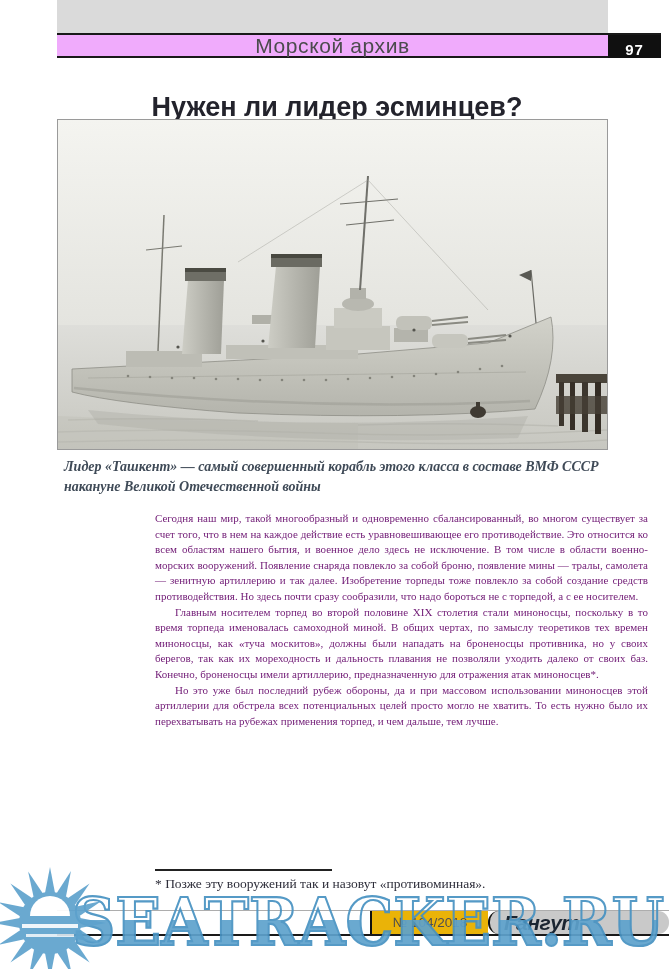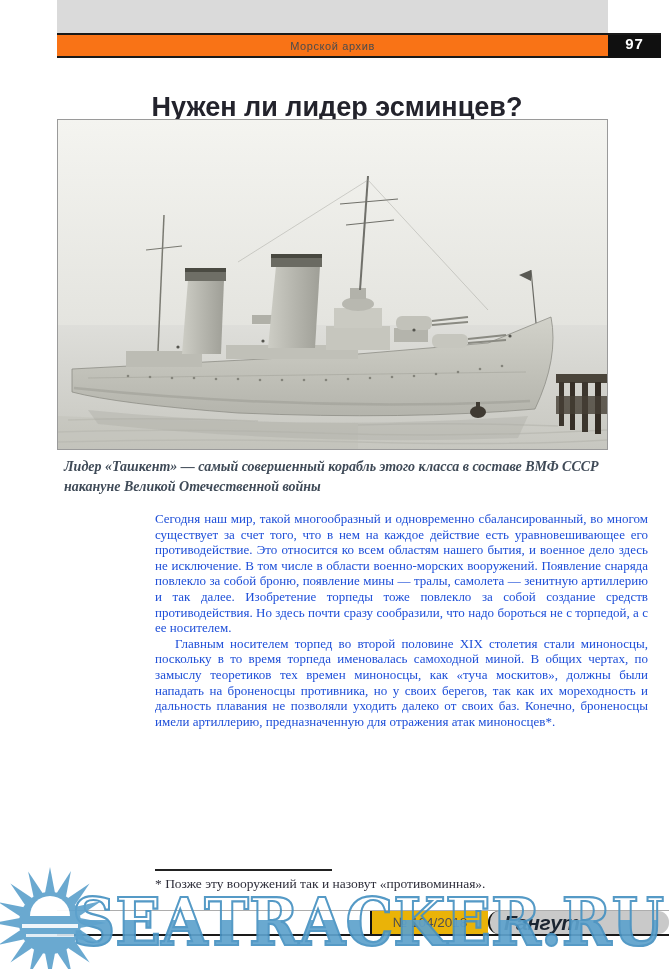--- a/index.html
+++ b/index.html
@@ -3,38 +3,38 @@
 <meta charset="utf-8">
 <style>
   html,body{margin:0;padding:0;}
   body{
     width:669px;height:969px;position:relative;background:#ffffff;
     overflow:hidden;font-family:"Liberation Serif",serif;
   }
   
   .top-band{position:absolute;left:57px;top:0;width:551px;height:33px;background:#dadada;}
   .header-row{position:absolute;left:57px;top:33px;width:604px;display:flex;border-top:2px solid #191919;}
-  .section-bar{flex:1;height:21px;background:#f97316;border-bottom:2px solid #191919;
+  .section-bar{flex:1;height:21px;background:#f0abfc;border-bottom:2px solid #191919;
     display:flex;align-items:center;justify-content:center;
-    font-family:"Liberation Sans",sans-serif;font-size:11px;color:#4b4b4d;letter-spacing:.6px;}
+    font-family:"Liberation Sans",sans-serif;font-size:21px;color:#4b4b4d;letter-spacing:.6px;}
   .page-box{width:53px;height:23px;background:#101010;color:#ffffff;
-    display:flex;align-items:flex-start;justify-content:center;
+    display:flex;align-items:flex-end;justify-content:center;
     font-family:"Liberation Sans",sans-serif;font-size:15px;font-weight:bold;letter-spacing:1px;}
   
   .article-title{position:absolute;left:57px;top:74px;width:560px;
     font-family:"Liberation Sans",sans-serif;font-weight:bold;font-size:27px;color:#23232c;text-align:center;}
   
   .photo-frame{position:absolute;left:57px;top:119px;width:549px;height:329px;
     border:1px solid #9a9a9a;background:#eeeeea;overflow:hidden;}
   .photo-frame svg{display:block;}
   .photo-caption{position:absolute;left:64px;top:457px;width:551px;
     font-style:italic;font-weight:bold;font-size:14px;line-height:1.45;color:#3f4a57;}
   
   .body-col{position:absolute;left:155px;top:511px;width:493px;
-    font-size:13px;line-height:15.6px;color:#1d4ed8;text-align:justify;}
+    font-size:11px;line-height:15.6px;color:#701a75;text-align:justify;}
   .body-col p{margin:0;}
   .body-col p.indent{text-indent:20px;}
   
   .footnote-rule{position:absolute;left:155px;top:869px;width:177px;height:2px;background:#222222;}
   .footnote{position:absolute;left:155px;top:876px;width:493px;
     font-size:13.5px;color:#2e2e3a;}
   
   .footer-topline{position:absolute;left:57px;top:910px;width:612px;height:1px;background:#adadad;}
   .footer-bottomline{position:absolute;left:57px;top:934px;width:612px;height:2px;background:#1a1a1a;}
   .issue-box{position:absolute;left:370px;top:911px;width:116px;height:23px;background:#eab308;
@@ -179,20 +179,21 @@
     <ellipse cx="420" cy="292" rx="8" ry="6" fill="#3f3a32"></ellipse>
     <rect x="418" y="282" width="4" height="8" fill="#3f3a32"></rect>
   </svg>
 </figure>
 
 <figcaption class="photo-caption">Лидер «Ташкент» — самый совершенный корабль этого класса в составе ВМФ СССР накануне Великой Отечественной войны</figcaption>
 
 <div class="body-col">
   <p>Сегодня наш мир, такой многообразный и одновременно сбалансированный, во многом существует за счет того, что в нем на каждое действие есть уравновешивающее его противодействие. Это относится ко всем областям нашего бытия, и военное дело здесь не исключение. В том числе в области военно-морских вооружений. Появление снаряда повлекло за собой броню, появление мины — тралы, самолета — зенитную артиллерию и так далее. Изобретение торпеды тоже повлекло за собой создание средств противодействия. Но здесь почти сразу сообразили, что надо бороться не с торпедой, а с ее носителем.</p>
   <p class="indent">Главным носителем торпед во второй половине XIX столетия стали миноносцы, поскольку в то время торпеда именовалась самоходной миной. В общих чертах, по замыслу теоретиков тех времен миноносцы, как «туча москитов», должны были нападать на броненосцы противника, но у своих берегов, так как их мореходность и дальность плавания не позволяли уходить далеко от своих баз. Конечно, броненосцы имели артиллерию, предназначенную для отражения атак миноносцев*.</p>
+  <p class="indent">Но это уже был последний рубеж обороны, да и при массовом использовании миноносцев этой артиллерии для обстрела всех потенциальных целей просто могло не хватить. То есть нужно было их перехватывать на рубежах применения торпед, и чем дальше, тем лучше.</p>
 </div>
 
 <div class="footnote-rule"></div>
 <div class="footnote">* Позже эту вооружений так и назовут «противоминная».</div>
 
 <div class="footer-topline"></div>
 <div class="footer-bottomline"></div>
 <div class="issue-box">
   <span>№ 104/2018</span>
 </div>

